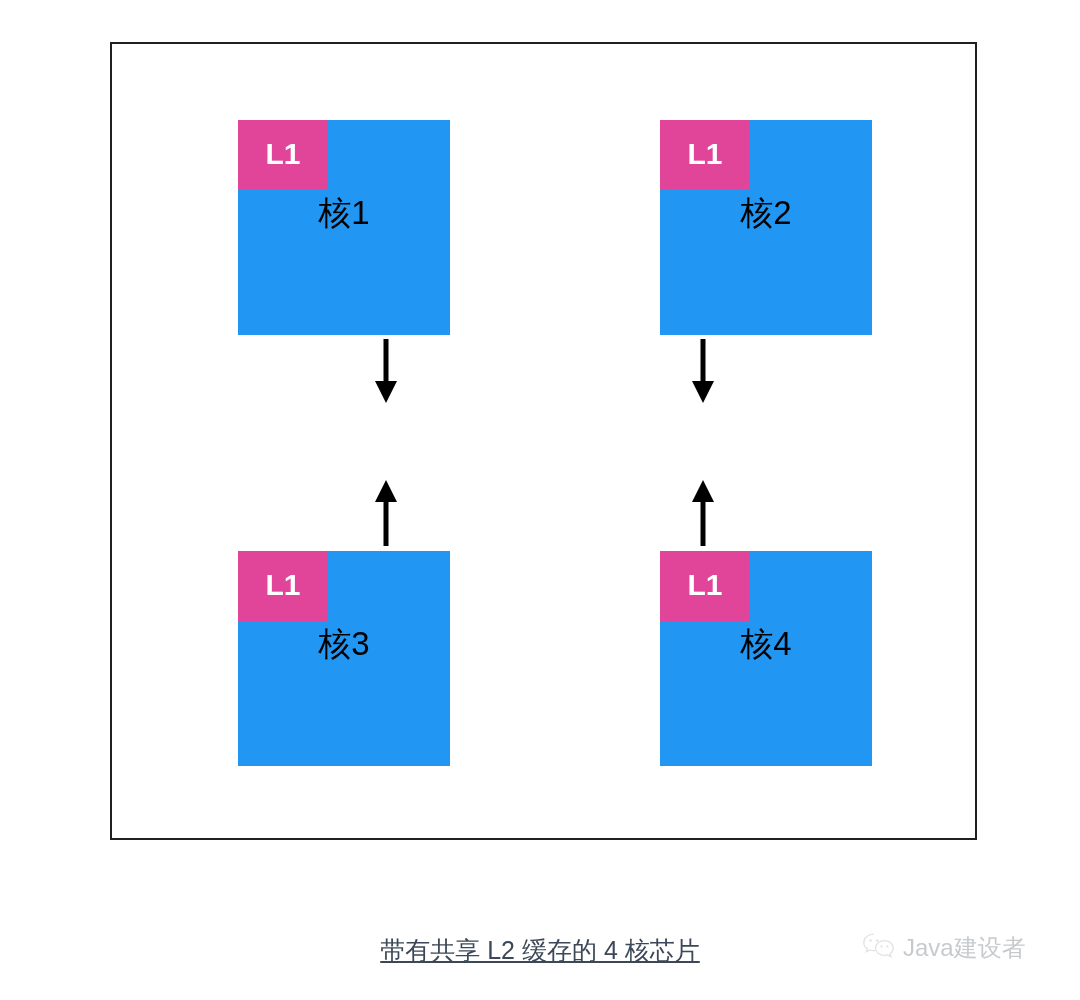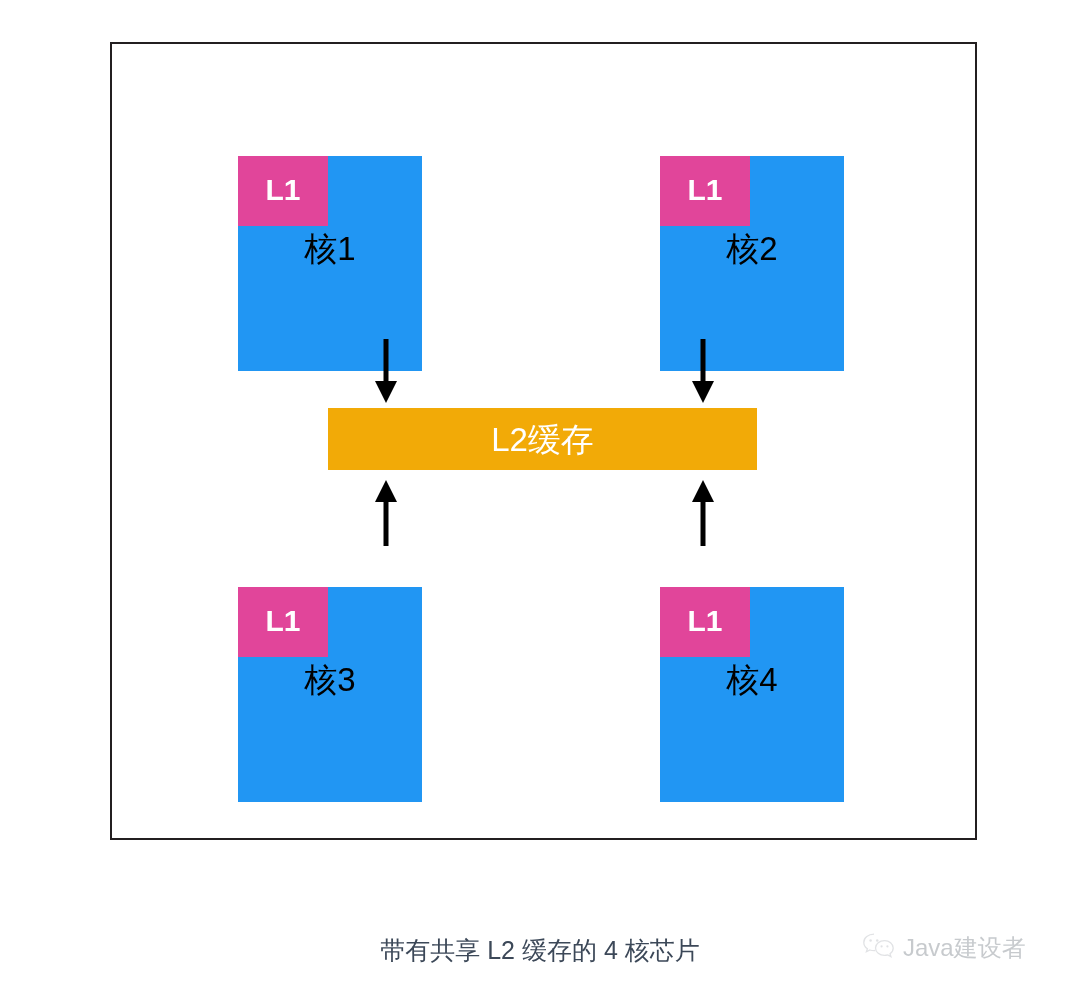--- a/index.html
+++ b/index.html
@@ -30,24 +30,23 @@
     width: 867px;
     height: 798px;
     border: 2px solid #231f20;
     box-sizing: border-box;
     background: #ffffff;
   }
 
   
   .core {
     position: absolute;
-    width: 184px;
+    width: 212px;
     height: 215px;
     background: #2196f3;
-    margin-top: 36px;
   }
   .core-label {
     position: absolute;
     left: 0;
     right: 0;
     top: 76px;
     text-align: center;
     color: #000000;
     font-size: 33px;
     line-height: 1;
@@ -107,20 +106,21 @@
   .caption {
     position: absolute;
     left: 0;
     right: 0;
     top: 938px;
     text-align: center;
     color: #3c4858;
     font-size: 25px;
     line-height: 1;
     white-space: nowrap;
+    text-decoration: underline;
   }
 
   
   .watermark {
     position: absolute;
     left: 862px;
     top: 932px;
     display: flex;
     align-items: flex-end;
     gap: 7px;
@@ -153,23 +153,20 @@
   <div class="core" id="core3">
     <div class="l1">L1</div>
     <div class="core-label">核3</div>
   </div>
 
   <div class="core" id="core4">
     <div class="l1">L1</div>
     <div class="core-label">核4</div>
   </div>
 
-  <div class="l2-bar">
-    <span>L2缓存</span>
-  </div>
 
   <svg class="arrow" id="arrow-core1-down" viewBox="0 0 26 66">
     <line x1="13" y1="0" x2="13" y2="44" stroke="#000000" stroke-width="5"></line>
     <polygon points="13,64 2,42 24,42" fill="#000000"></polygon>
   </svg>
   <svg class="arrow" id="arrow-core2-down" viewBox="0 0 26 66">
     <line x1="13" y1="0" x2="13" y2="44" stroke="#000000" stroke-width="5"></line>
     <polygon points="13,64 2,42 24,42" fill="#000000"></polygon>
   </svg>
 

